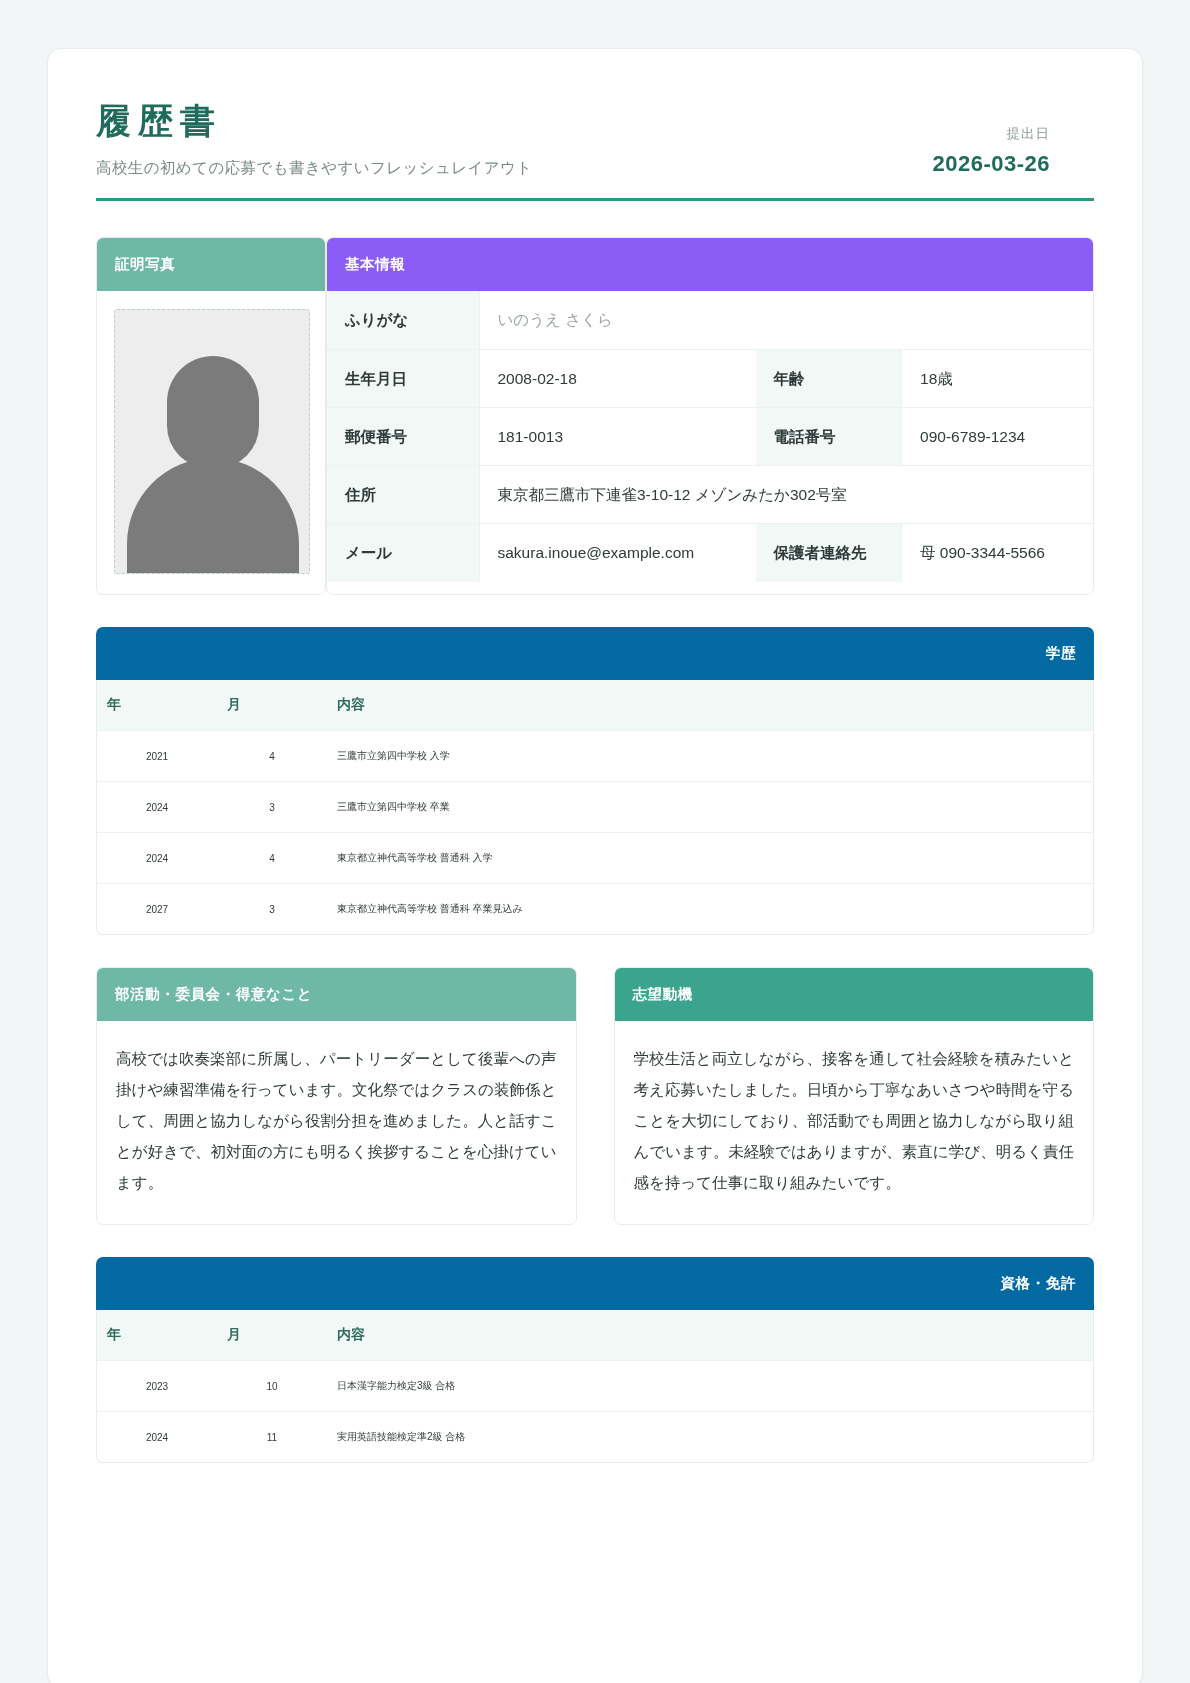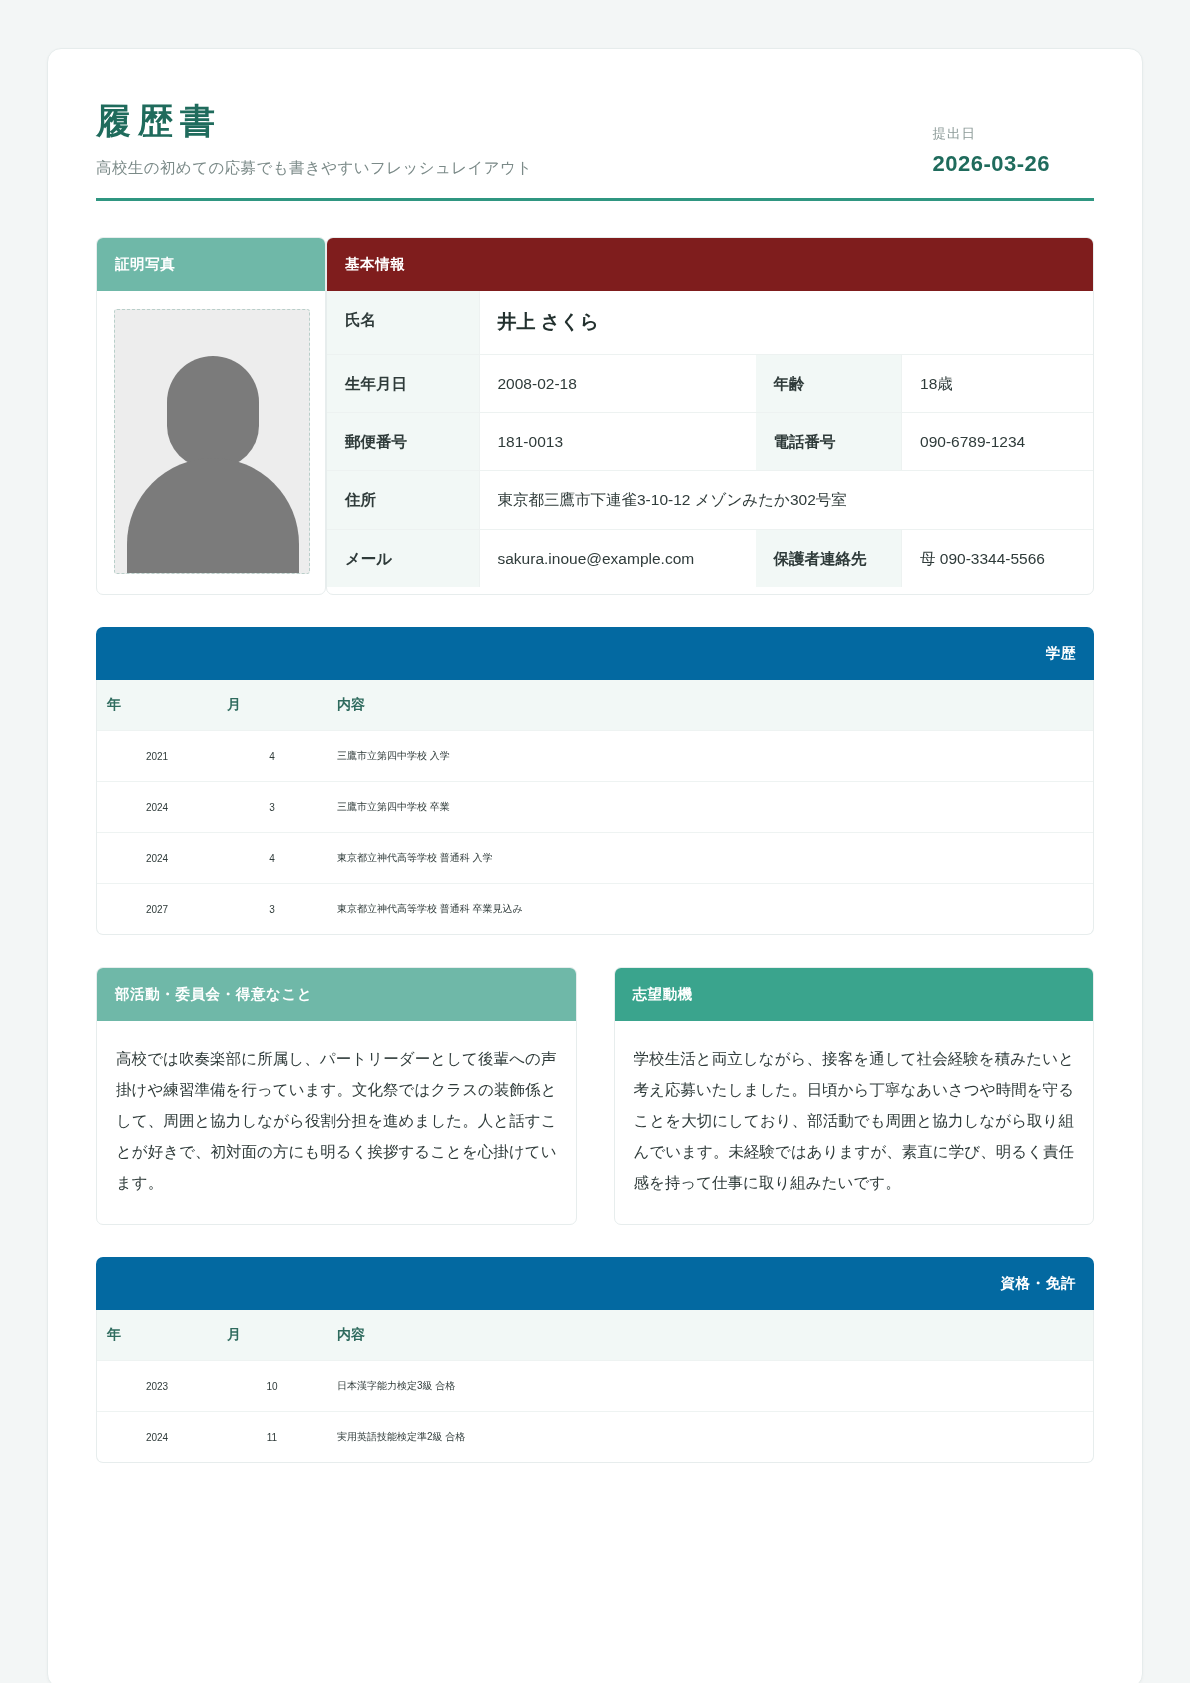--- a/index.html
+++ b/index.html
@@ -42,21 +42,21 @@
     letter-spacing: 7px;
     line-height: 1.15;
   }
   .doc-subtitle {
     margin-top: 17px;
     font-size: 15.5px;
     color: #7b8a88;
     letter-spacing: 0.4px;
   }
   .header-right {
-    text-align: left;
+    text-align: right;
     padding-top: 30px;
     padding-right: 44px;
   }
   .submit-label {
     font-size: 13.5px;
     color: #8c9a98;
     letter-spacing: 1px;
   }
   .submit-date {
     margin-top: 8px;
@@ -72,21 +72,21 @@
     margin-top: 36px;
   }
 
   .card {
     border: 1px solid #e7eded;
     border-radius: 7px;
     overflow: hidden;
     background: #fff;
   }
   .card-head {
-    background: #7f1d1d;
+    background: #8b5cf6;
     color: #ffffff;
     font-size: 14.5px;
     font-weight: bold;
     padding: 17px 18px;
     letter-spacing: 0.6px;
   }
   .card-head.light { background: #6fb8a8; }
 
   .photo-card { width: 230px; flex: 0 0 230px; }
   .photo-body { padding: 18px 17px 20px 17px; }
@@ -223,22 +223,22 @@
             <div class="avatar-body"></div>
           </div>
         </div>
       </div>
 
       <div class="card info-card">
         <div class="card-head">基本情報</div>
         <table class="info">
           <tbody>
             <tr>
-              <td class="lbl">氏名</td>
-              <td class="val name" colspan="3">井上 さくら</td>
+              <td class="lbl">ふりがな</td>
+              <td class="val kana" colspan="3">いのうえ さくら</td>
             </tr>
             <tr>
               <td class="lbl">生年月日</td>
               <td class="val">2008-02-18</td>
               <td class="lbl narrow">年齢</td>
               <td class="val">18歳</td>
             </tr>
             <tr>
               <td class="lbl">郵便番号</td>
               <td class="val">181-0013</td>

